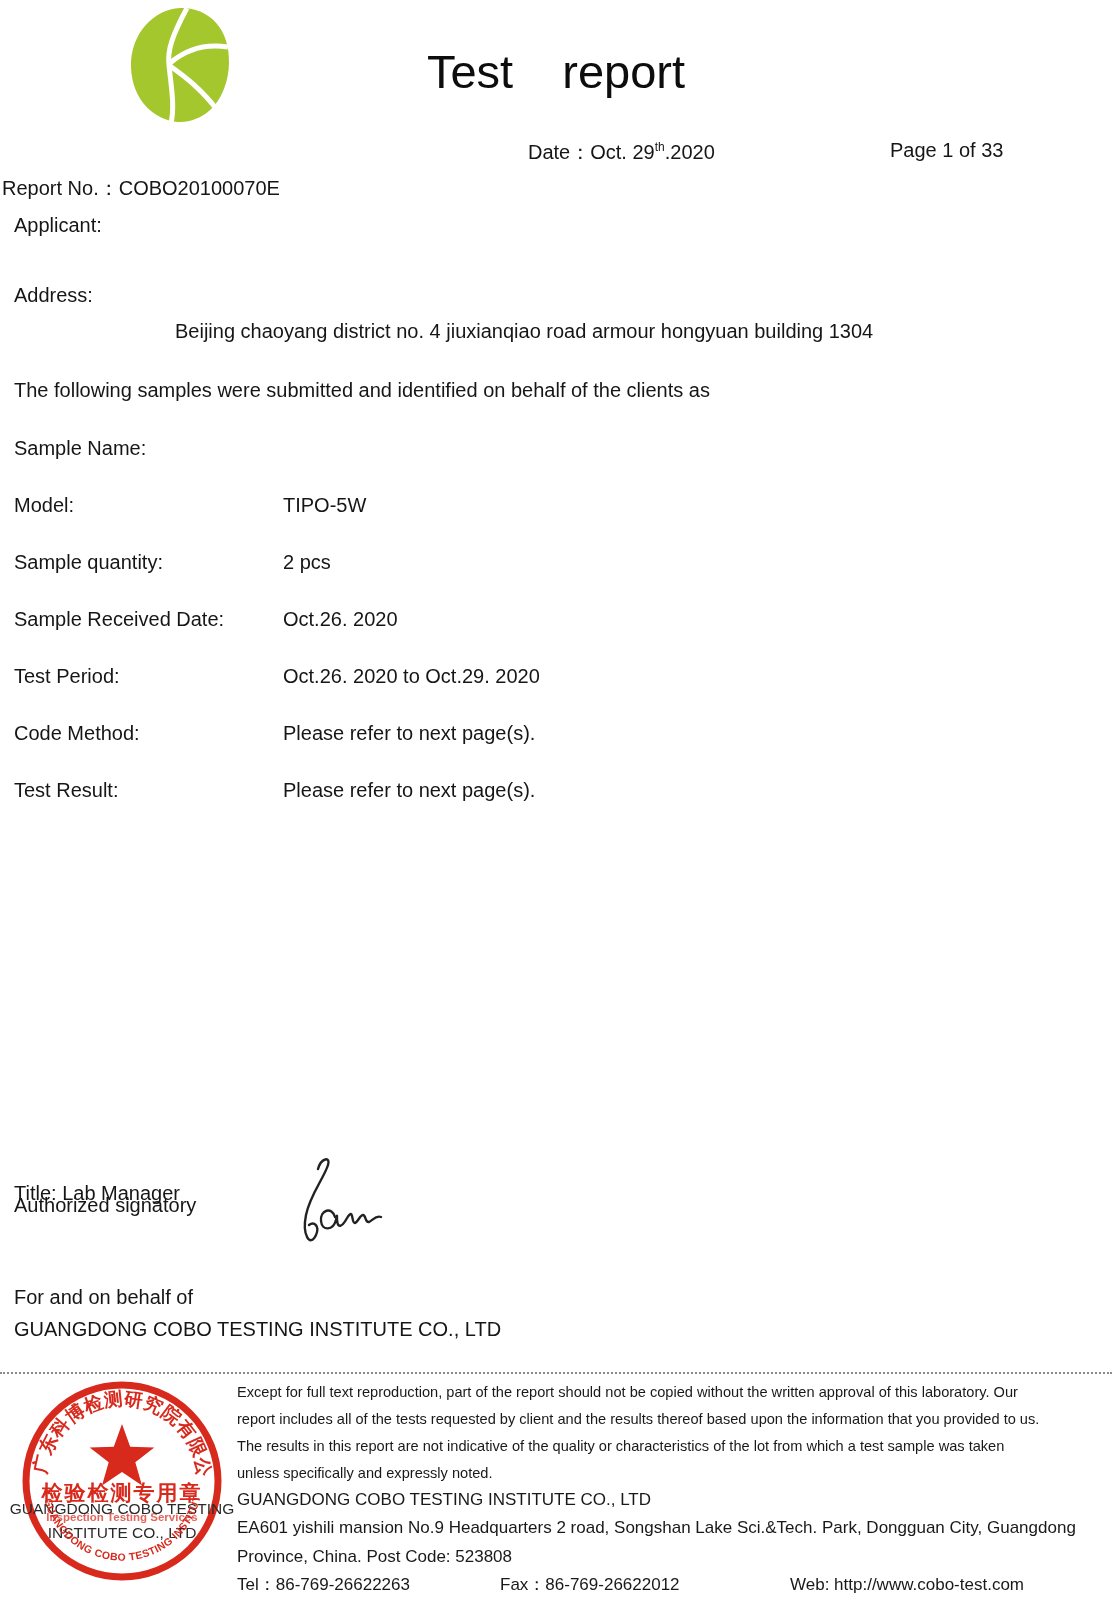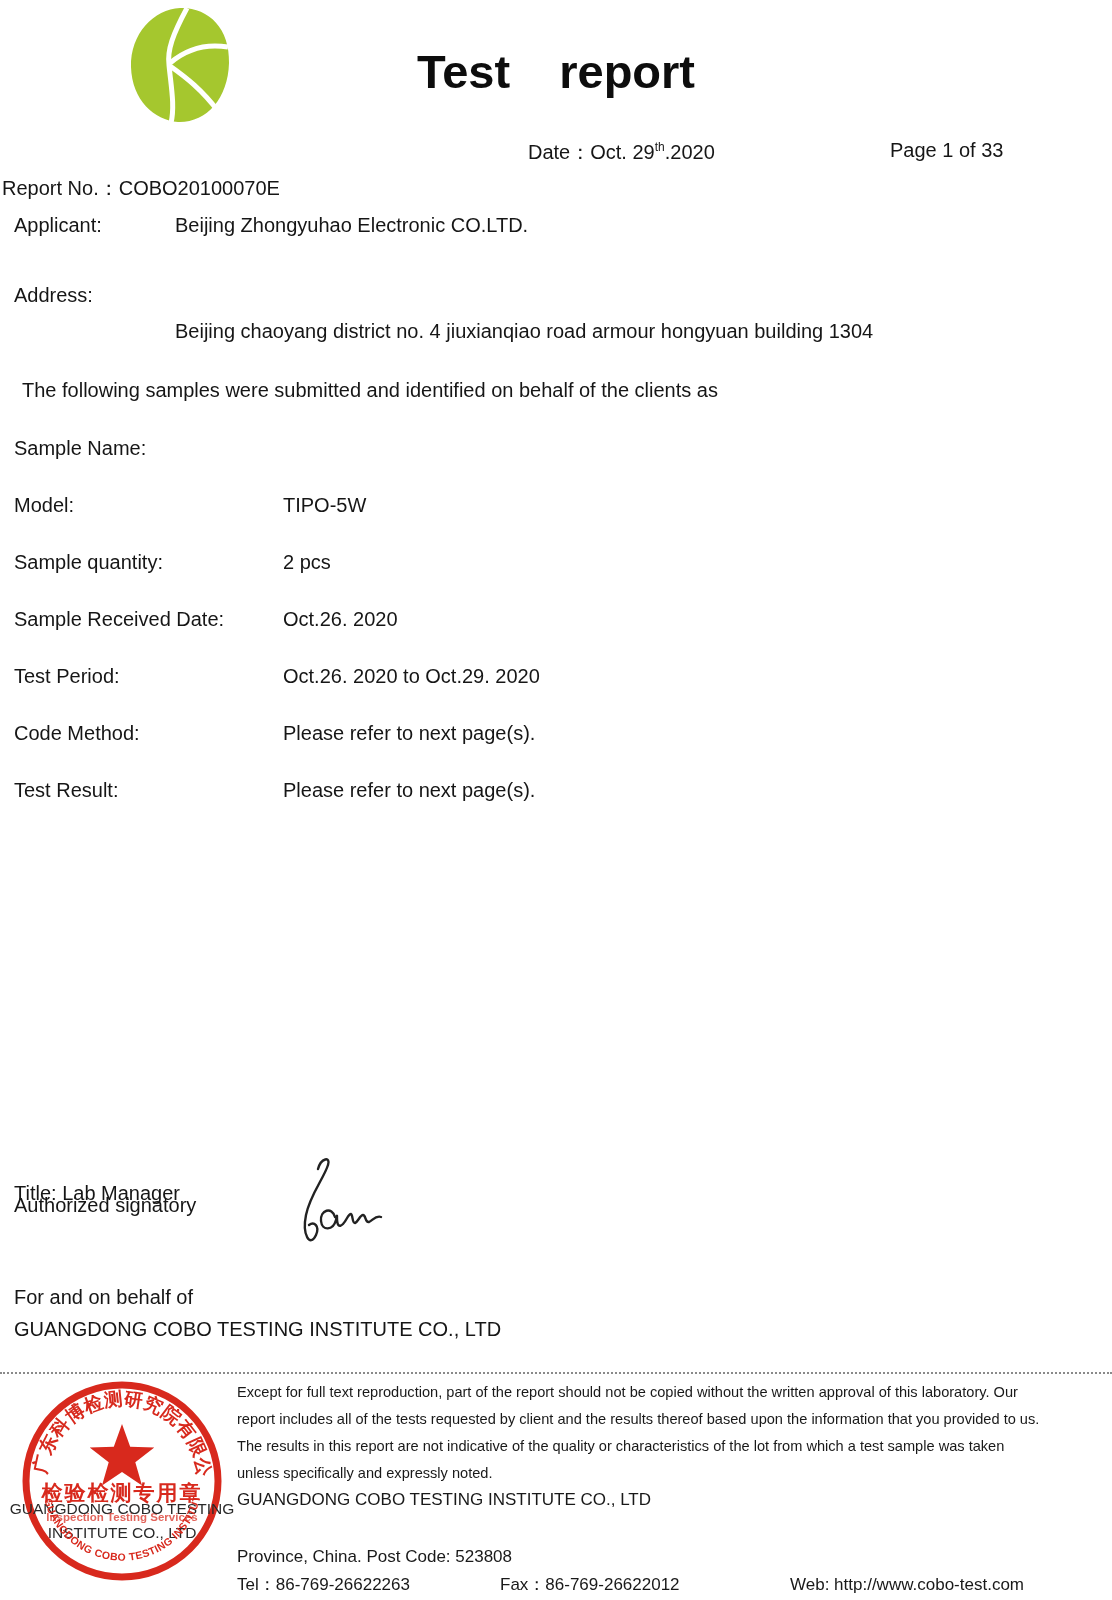--- a/index.html
+++ b/index.html
@@ -1,21 +1,21 @@
 <!DOCTYPE html>
 <html><head>
 <meta charset="utf-8">
 <style>
   html,body{margin:0;padding:0;background:#ffffff;}
   .page{position:relative;width:1112px;height:1600px;background:#ffffff;
         font-family:"Liberation Sans",sans-serif;color:#161616;overflow:hidden;}
   .abs{position:absolute;white-space:nowrap;}
   .t20{font-size:20px;line-height:24px;}
   .title{position:absolute;top:44px;left:0;width:100%;text-align:center;
-         font-size:47px;font-weight:bold;word-spacing:36px;color:#0d0d0d;}
+         font-size:47px;font-weight:normal;word-spacing:36px;color:#0d0d0d;}
   .meta{font-size:20px;}
   sup.th{font-size:12px;vertical-align:super;line-height:0;}
   .dotline{position:absolute;left:0;top:1372px;width:1112px;border-top:2px dotted #8a8a8a;height:0;}
   .disc{font-size:14.6px;line-height:27px;color:#191919;}
   .finfo{font-size:17px;line-height:28px;color:#191919;}
   .sig-label{font-size:20px;line-height:31px;margin-top:36px;}
 </style>
 </head>
 <body>
 
@@ -34,26 +34,25 @@
 
   <div class="abs meta" style="left:2px;top:139px;margin-top:36px;">
     <span>Report No.：</span><span>COBO20100070E</span>
   </div>
   <div class="abs meta" style="left:528px;top:139px;">
     <span>Date：</span><span><span>Oct. 29</span><sup class="th">th</sup><span>.2020</span></span>
   </div>
   <div class="abs meta" style="left:890px;top:139px;">Page 1 of 33</div>
 
   <div class="abs t20" style="left:14px;top:213px;">Applicant:</div>
-  <div class="abs t20" style="left:175px;top:213px;">Beijing Zhongyuhao Electronic CO.LTD.</div>
 
   <div class="abs t20" style="left:14px;top:283px;">Address:</div>
   <div class="abs t20" style="left:175px;top:283px;margin-top:36px;">Beijing chaoyang district no. 4 jiuxianqiao road armour hongyuan building 1304</div>
 
-  <div class="abs t20" style="left:14px;top:378px;margin-left:8px;">The following samples were submitted and identified on behalf of the clients as</div>
+  <div class="abs t20" style="left:14px;top:378px;">The following samples were submitted and identified on behalf of the clients as</div>
 
   <div class="abs t20" style="left:14px;top:436px;">Sample Name:</div>
 
   <div class="abs t20" style="left:14px;top:493px;">Model:</div>
   <div class="abs t20" style="left:283px;top:493px;">TIPO-5W</div>
 
   <div class="abs t20" style="left:14px;top:550px;">Sample quantity:</div>
   <div class="abs t20" style="left:283px;top:550px;">2 pcs</div>
 
   <div class="abs t20" style="left:14px;top:607px;">Sample Received Date:</div>
@@ -103,19 +102,20 @@
       </text>
     </svg>
   </div>
 
   <div class="abs disc" style="left:237px;top:1379px;">Except for full text reproduction, part of the report should not be copied without the written approval of this laboratory. Our</div>
   <div class="abs disc" style="left:237px;top:1406px;">report includes all of the tests requested by client and the results thereof based upon the information that you provided to us.</div>
   <div class="abs disc" style="left:237px;top:1433px;">The results in this report are not indicative of the quality or characteristics of the lot from which a test sample was taken</div>
   <div class="abs disc" style="left:237px;top:1460px;">unless specifically and expressly noted.</div>
 
   <div class="abs finfo" style="left:237px;top:1486px;">GUANGDONG COBO TESTING INSTITUTE CO., LTD</div>
+  <div class="abs finfo" style="left:237px;top:1514px;">EA601 yishili mansion No.9 Headquarters 2 road, Songshan Lake Sci.&amp;Tech. Park, Dongguan City, Guangdong</div>
   <div class="abs finfo" style="left:237px;top:1543px;">Province, China. Post Code: 523808</div>
 
   <div class="abs finfo" style="left:237px;top:1571px;">Tel：86-769-26622263</div>
   <div class="abs finfo" style="left:500px;top:1571px;">Fax：86-769-26622012</div>
   <div class="abs finfo" style="left:790px;top:1571px;">Web: http://www.cobo-test.com</div>
 
 </div>
 
 </body></html>

